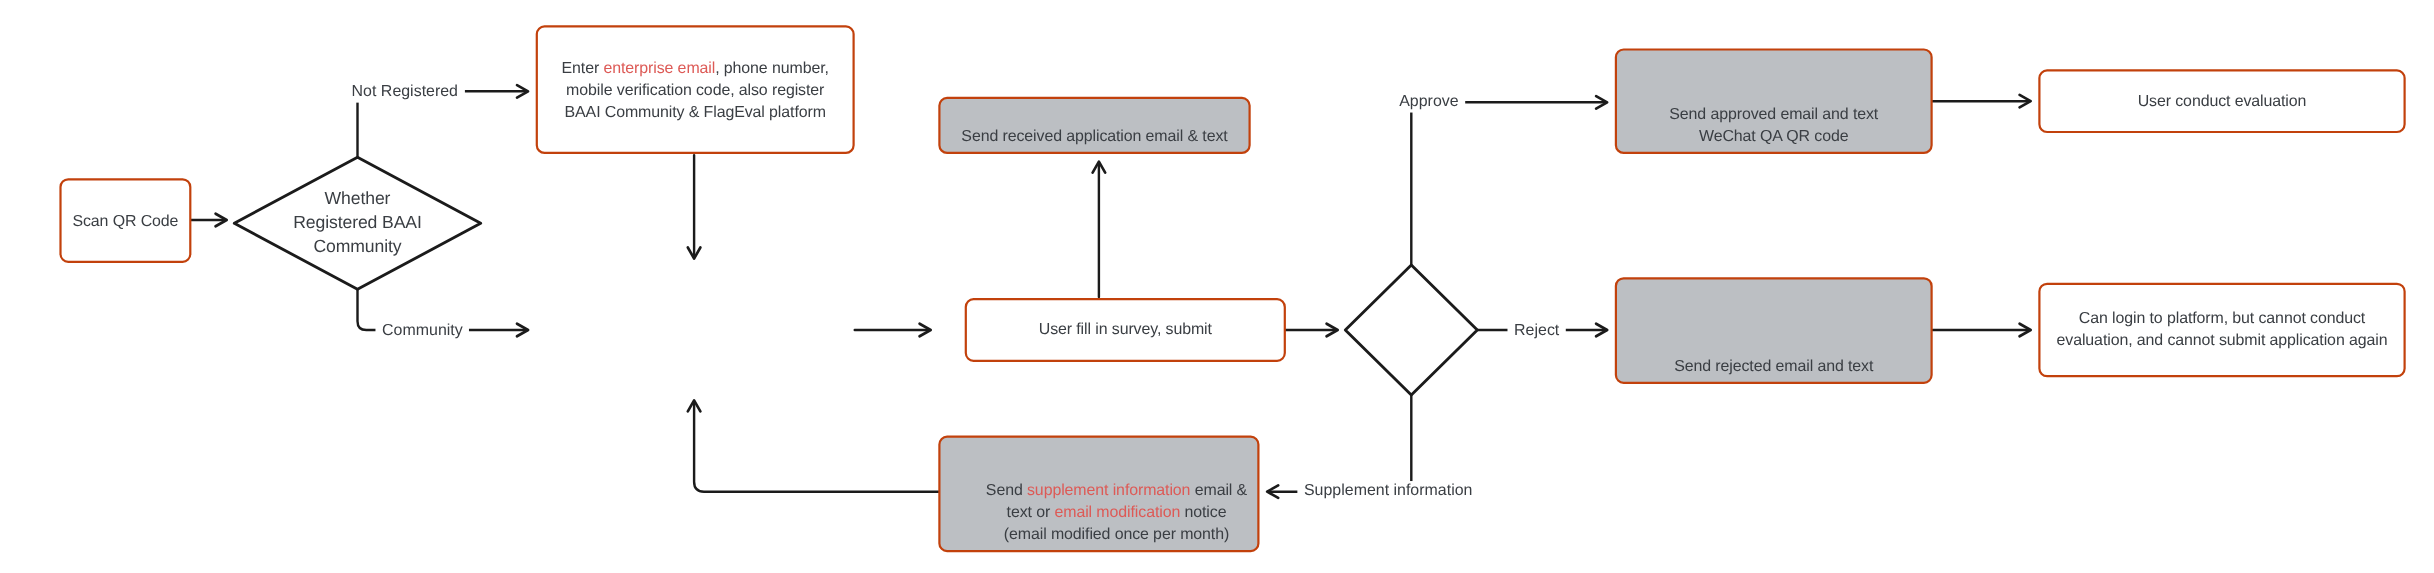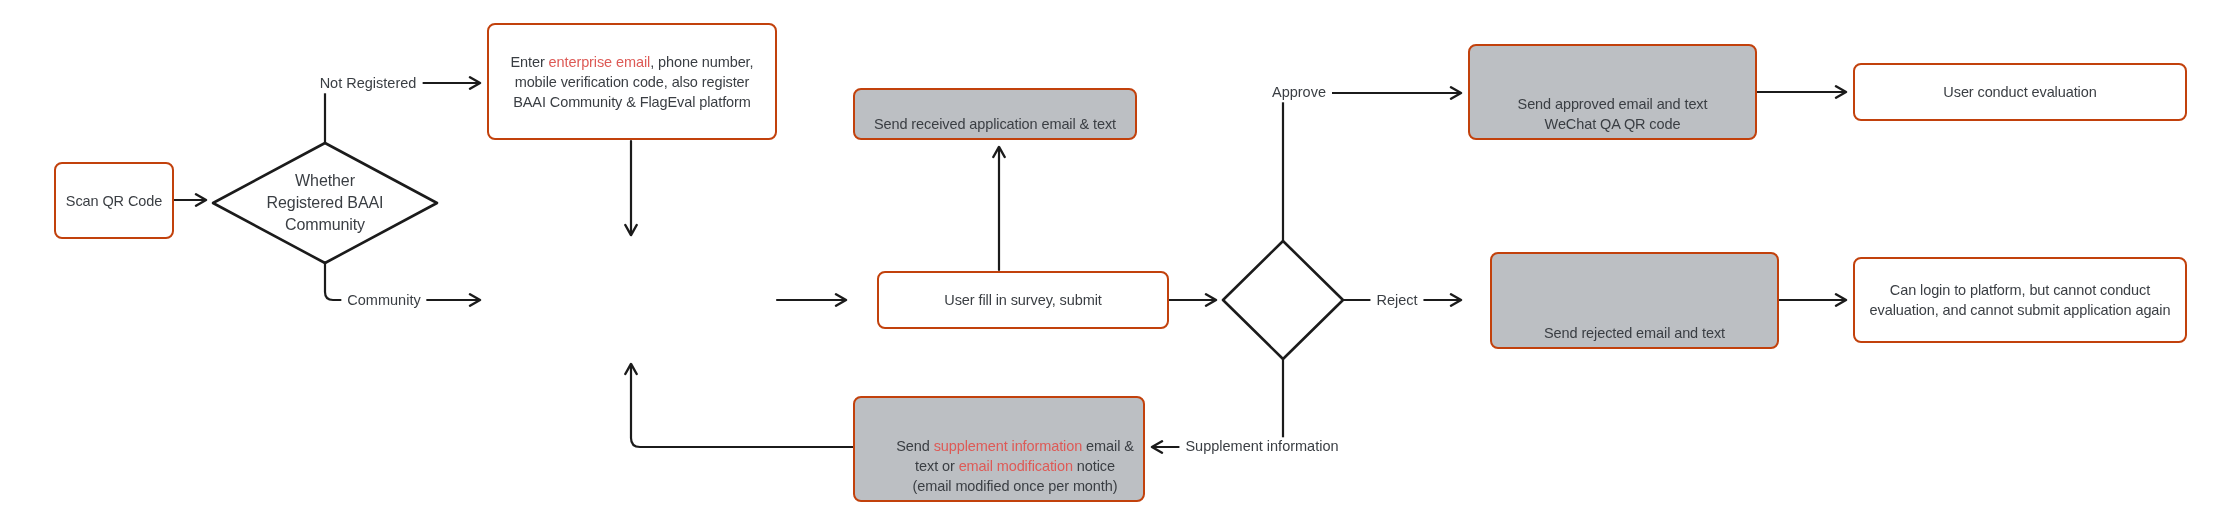--- a/index.html
+++ b/index.html
@@ -114,21 +114,21 @@
 
   <div class="node gray pre" style="left:1468px; top:44px; width:289px; height:96px;">
     <div class="node-text pre">Send approved email and text
 WeChat QA QR code</div>
   </div>
 
   <div class="node" style="left:1853px; top:63px; width:334px; height:58px;">
     <div class="node-text">User conduct evaluation</div>
   </div>
 
-  <div class="node gray" style="left:1468px; top:252px; width:289px; height:97px;margin-left:22px;">
+  <div class="node gray" style="left:1468px; top:252px; width:289px; height:97px;">
     <div class="node-text">Send rejected email and text</div>
   </div>
 
   <div class="node" style="left:1853px; top:257px; width:334px; height:86px;">
     <div class="node-text">Can login to platform, but cannot conduct evaluation, and cannot submit application again</div>
   </div>
 
   <div class="node gray" style="left:853px; top:396px; width:292px; height:106px;padding-left:40px;">
     <div class="node-text"><span>Send </span><span class="hl">supplement information</span><span> email &amp; text or </span><span class="hl">email modification</span><span> notice (email modified once per month)</span></div>
   </div>

